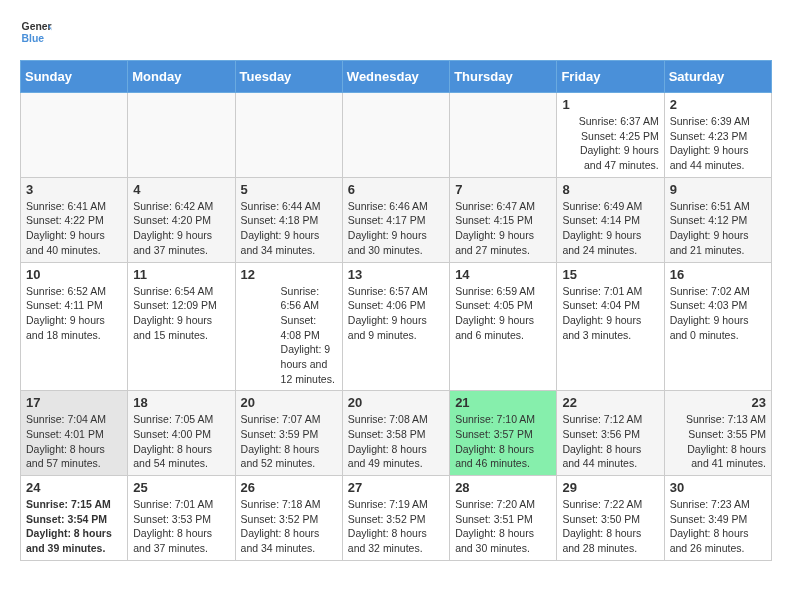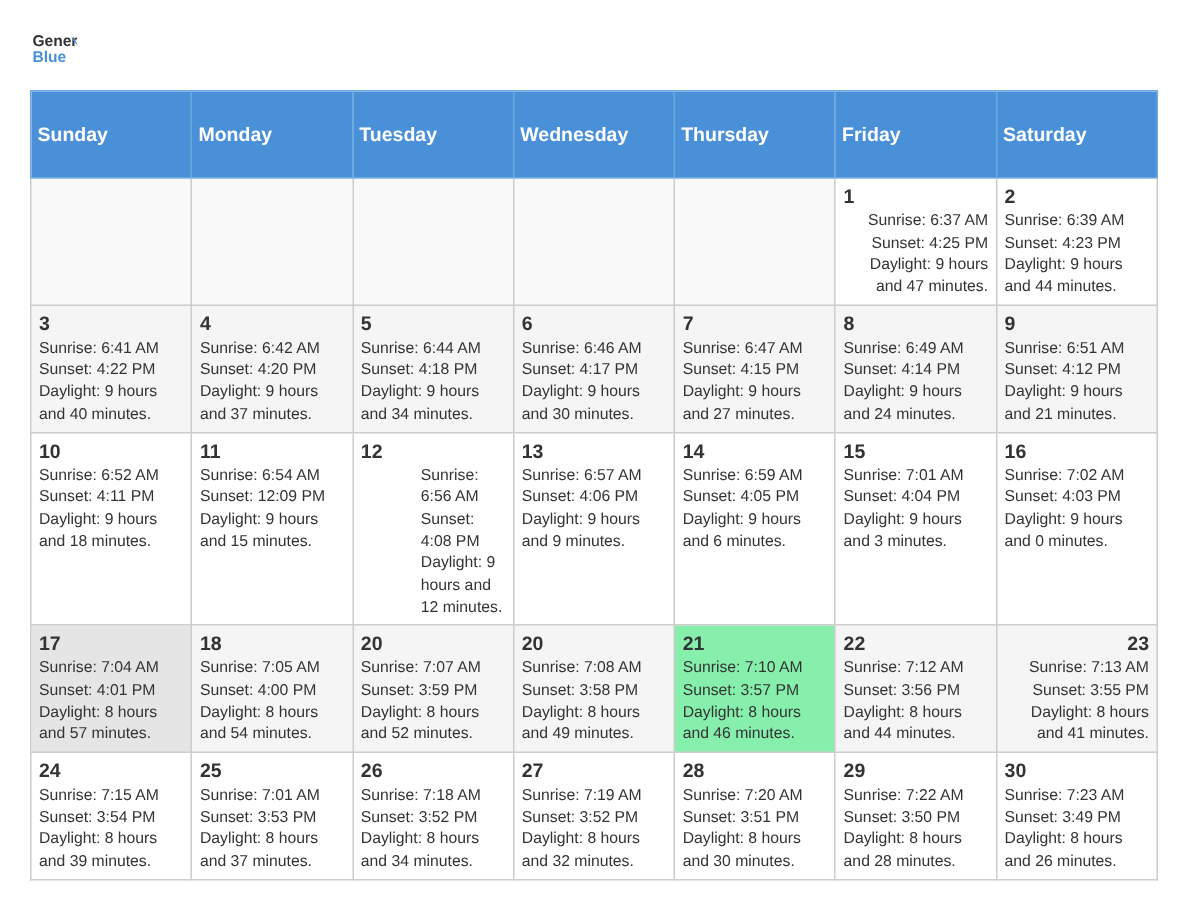--- a/index.html
+++ b/index.html
@@ -5,21 +5,21 @@
     * { box-sizing: border-box; margin: 0; padding: 0; }
     body { font-family: Arial, sans-serif; background: #fff; width: 792px; min-height: 612px; }
     .container { padding: 16px 20px; }
     .header { display: flex; align-items: flex-start; justify-content: space-between; margin-bottom: 12px; }
     .logo { display: flex; align-items: center; gap: 4px; }
     .logo-icon { width: 32px; height: 32px; }
     .title-block { text-align: right; }
     .month-title { font-size: 36px; font-weight: bold; color: #333; }
     .location { font-size: 16px; color: #555; }
     .calendar { width: 100%; border-collapse: collapse; }
-    .calendar th { background: #4a90d9; color: #fff; font-size: 13px; font-weight: bold; padding: 21px 4px; text-align: left; border: 1px solid #6aaae0; }
+    .calendar th { background: #4a90d9; color: #fff; font-size: 13px; font-weight: bold; padding: 8px 4px; text-align: left; border: 1px solid #6aaae0; }
     .calendar td { vertical-align: top; border: 1px solid #ccc; padding: 4px 5px; width: 14.28%; min-height: 80px; background: #fff; font-size: 11px; color: #333; }
     .calendar tr:nth-child(even) td { background: #f5f5f5; }
     .day-num { font-size: 13px; font-weight: bold; display: block; margin-bottom: 2px; }
     .day-info { font-size: 10.5px; line-height: 1.4; color: #333; }
     .empty { background: #f9f9f9 !important; }
   </style>
 </head>
 <body>
 
 <div class="container">
@@ -201,21 +201,21 @@
           <td style="background: rgb(245, 245, 245); text-align: right;">
             <span class="day-num">23</span>
             <div class="day-info" style="white-space: pre-line;">Sunrise: 7:13 AM
 Sunset: 3:55 PM
 Daylight: 8 hours and 41 minutes.</div>
           </td>
         </tr>
         <tr>
           <td>
             <span class="day-num">24</span>
-            <div class="day-info" style="white-space: pre-line;">Sunrise: 7:15 AM
+            <div class="day-info" style="white-space: pre-line; font-weight: bold;">Sunrise: 7:15 AM
 Sunset: 3:54 PM
 Daylight: 8 hours and 39 minutes.</div>
           </td>
           <td>
             <span class="day-num">25</span>
             <div class="day-info" style="white-space: pre-line;">Sunrise: 7:01 AM
 Sunset: 3:53 PM
 Daylight: 8 hours and 37 minutes.</div>
           </td>
           <td>

